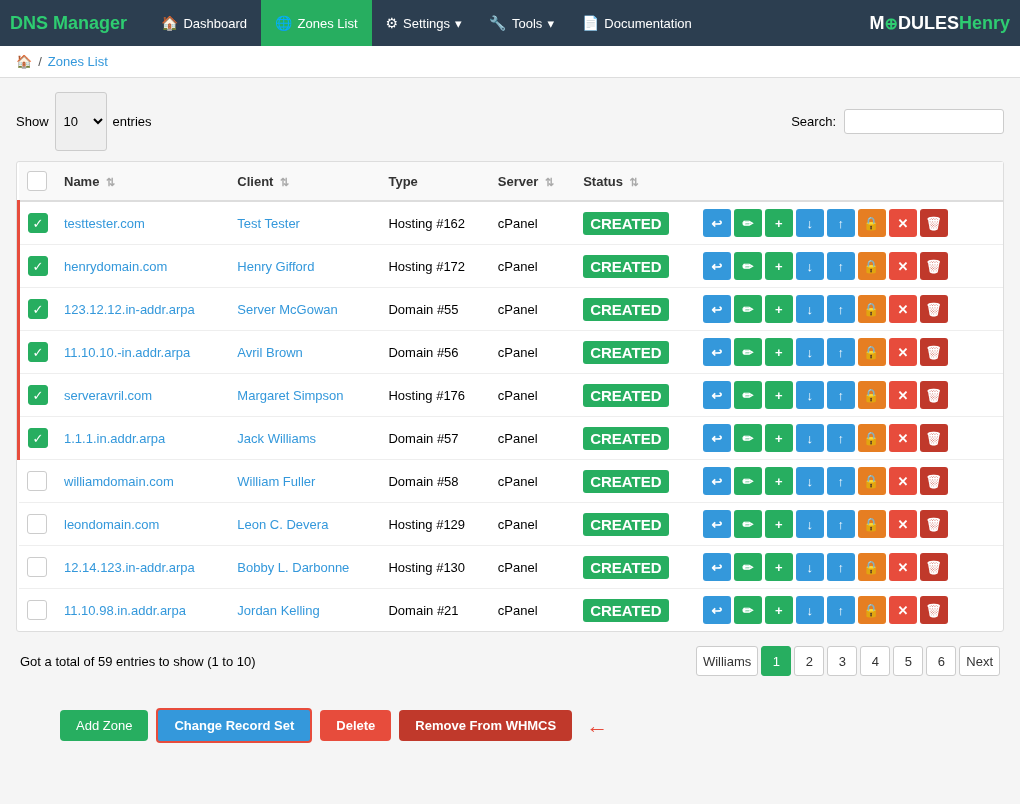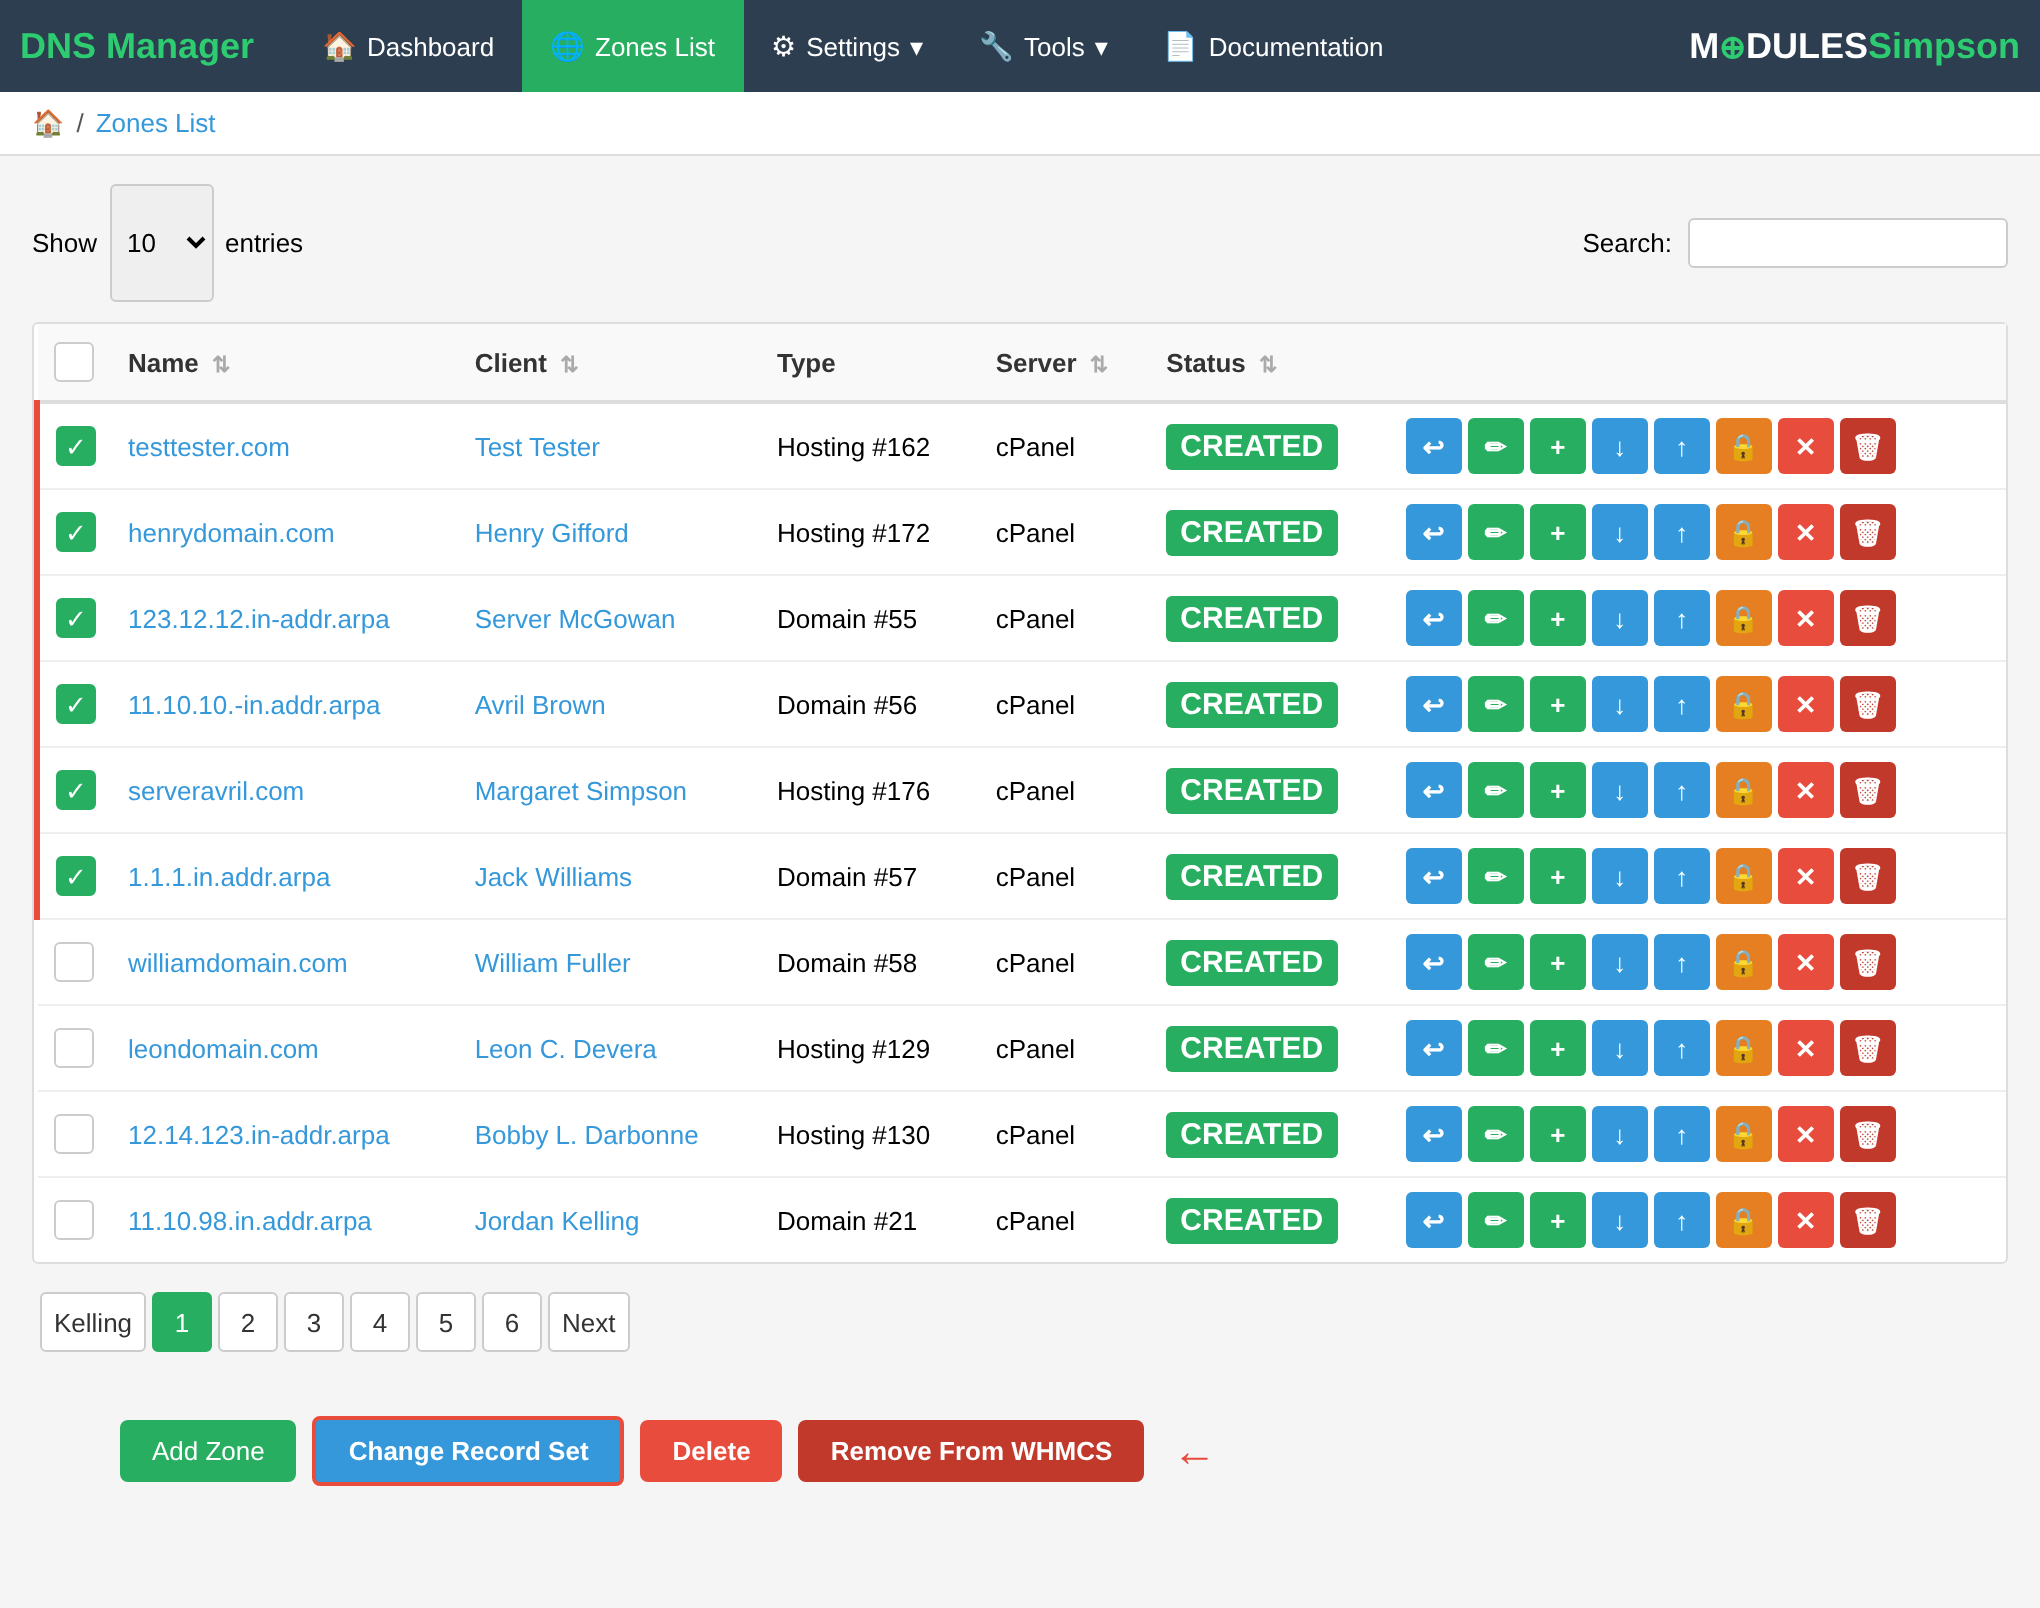--- a/index.html
+++ b/index.html
@@ -290,21 +290,21 @@
       <span class="icon">🔧</span>
       <span>Tools</span>
       <span> ▾</span>
     </a>
     <a class="nav-item">
       <span class="icon">📄</span>
       <span>Documentation</span>
     </a>
   </div>
   <div class="logo-right">
-    <span style="color:#fff;">M<span style="color:#2ecc71;font-size:16px;">⊕</span>DULES</span><span class="mg">Simpson</span>
+    <span style="color:#fff;">M<span style="color:#2ecc71;font-size:16px;">⊕</span>DULES</span><span class="mg">Henry</span>
   </div>
 </nav>
 
 <div class="breadcrumb-bar">
   <span>🏠</span>
   <span>/</span>
   <a>Zones List</a>
 </div>
 
 <div class="main">
@@ -582,22 +582,23 @@
       <button class="btn-action btn-cancel" title="Cancel">✕</button>
       <button class="btn-action btn-delete" title="Delete">🗑</button>
     </div>
   </td>
           </tr>
         </tbody>
     </table>
   </div>
 
   <div class="table-footer">
+    <span>Got a total of 59 entries to show (1 to 10)</span>
     <div class="pagination">
-      <button>Kelling</button>
+      <button>Williams</button>
       <button class="active">1</button>
       <button>2</button>
       <button>3</button>
       <button>4</button>
       <button>5</button>
       <button>6</button>
       <button>Next</button>
     </div>
   </div>
 

